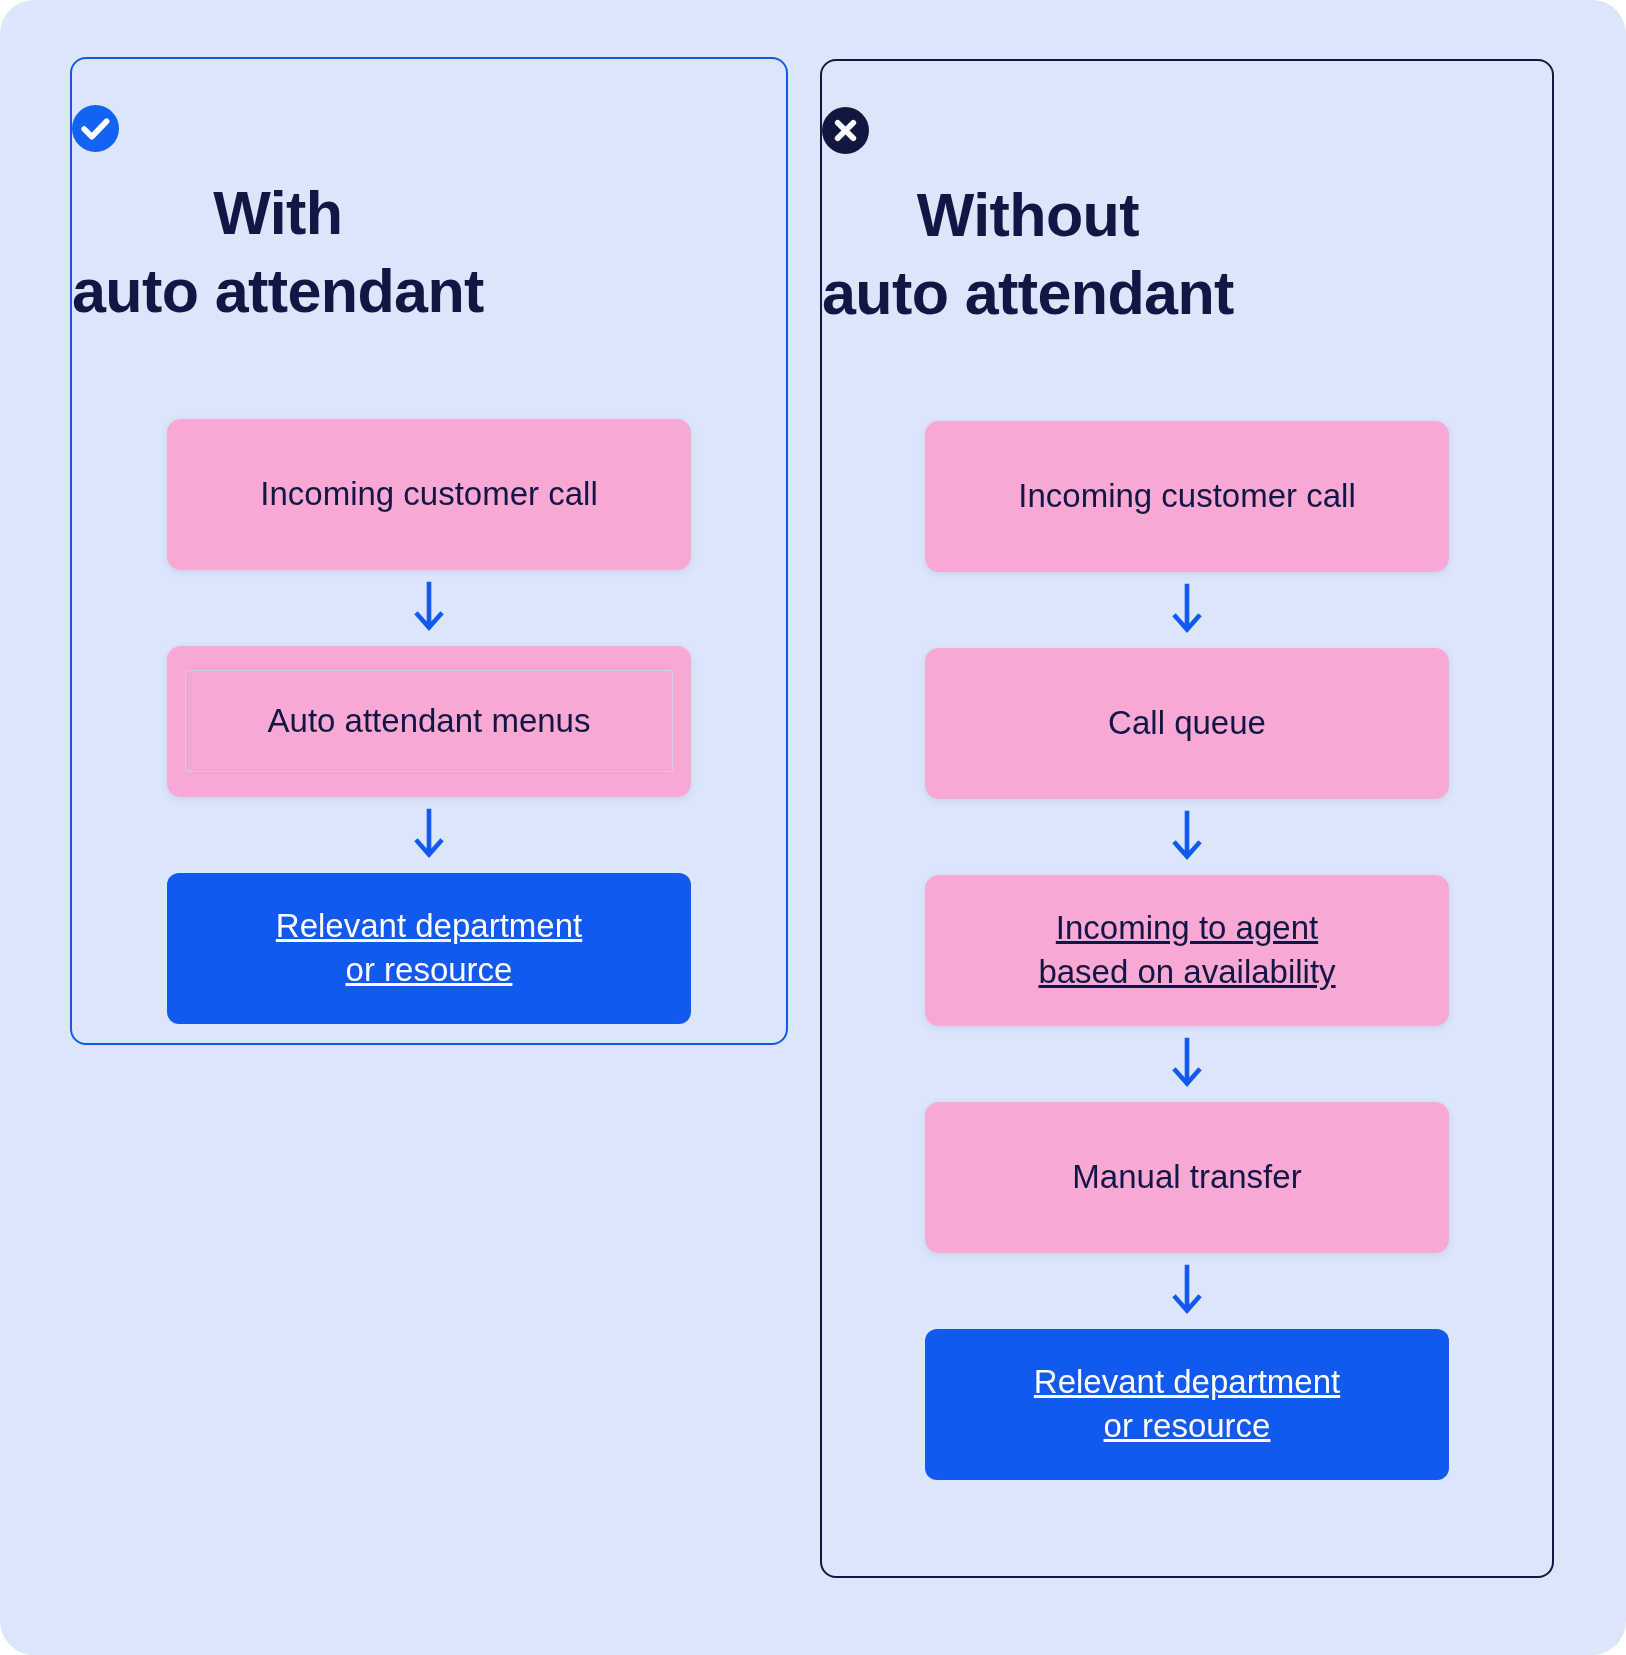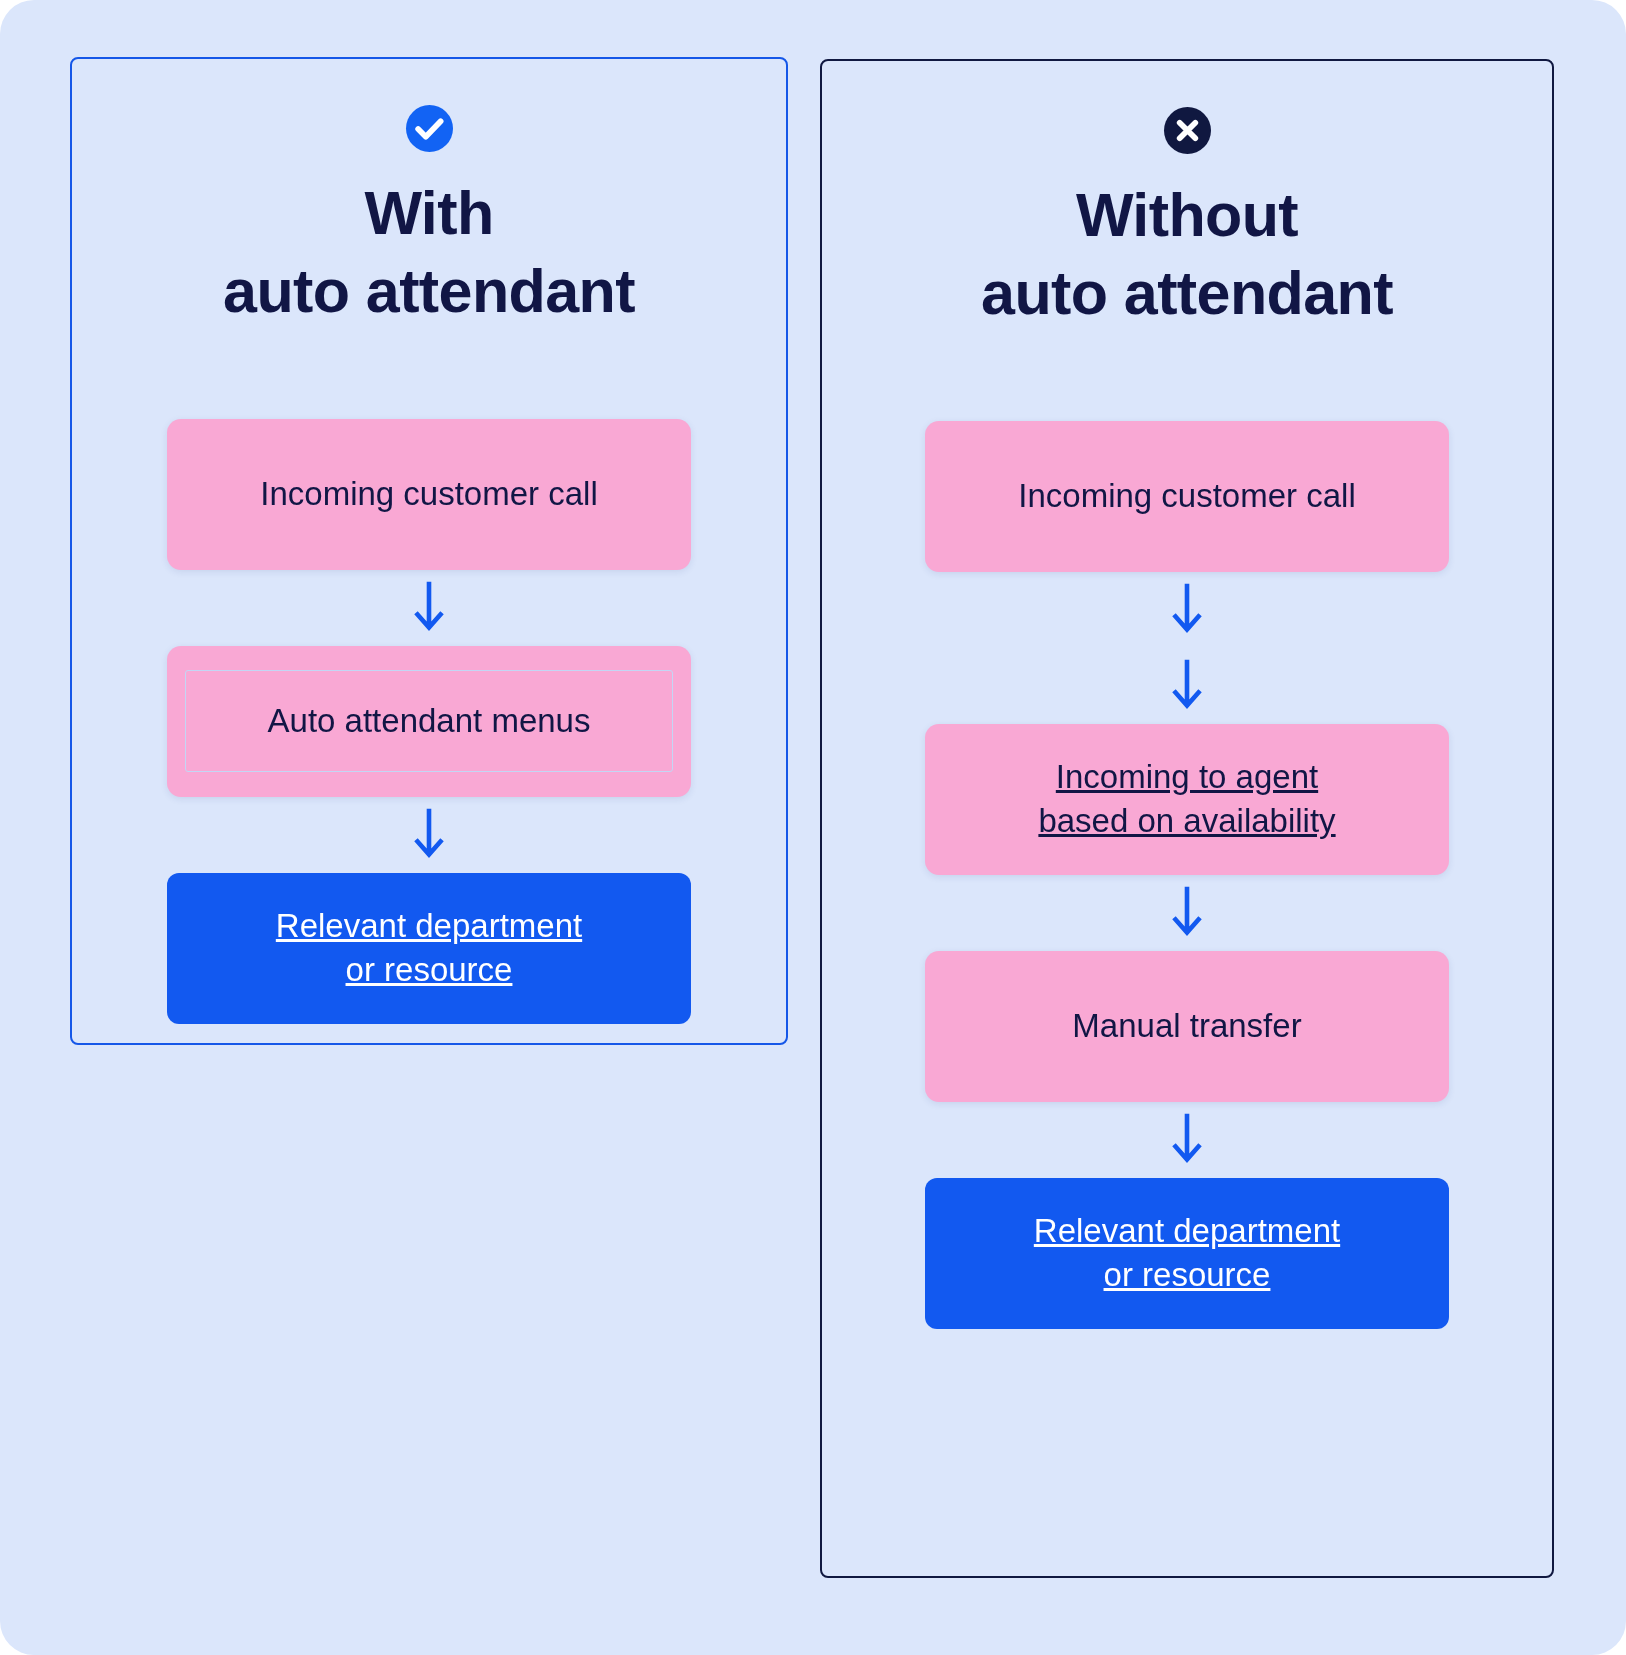--- a/index.html
+++ b/index.html
@@ -21,24 +21,24 @@
     background: #dbe6fb;
     border-radius: 34px;
     box-sizing: border-box;
     overflow: hidden;
   }
 
   
   .panel {
     position: absolute;
     box-sizing: border-box;
-    border-radius: 8px;
+    border-radius: 16px;
     display: flex;
     flex-direction: column;
-    align-items: center;
+    align-items: flex-start;
   }
   .panel-with {
     left: 70px;
     top: 57px;
     width: 718px;
     height: 988px;
     border: 2px solid #1557e8;
   }
   .panel-without {
     left: 820px;
@@ -200,20 +200,23 @@
       <div class="node h1line">
         <span>Incoming customer call</span>
       </div>
 
       <div class="arrow">
         <svg width="32" height="54" viewBox="0 0 32 54" aria-hidden="true">
           <path d="M16 3 V45 M4.5 33.5 L16 46.5 L27.5 33.5" fill="none" stroke="#1259f0" stroke-width="4.6" stroke-linecap="square" stroke-linejoin="miter"></path>
         </svg>
       </div>
 
+      <div class="node h1line">
+        <span>Call queue</span>
+      </div>
 
       <div class="arrow">
         <svg width="32" height="54" viewBox="0 0 32 54" aria-hidden="true">
           <path d="M16 3 V45 M4.5 33.5 L16 46.5 L27.5 33.5" fill="none" stroke="#1259f0" stroke-width="4.6" stroke-linecap="square" stroke-linejoin="miter"></path>
         </svg>
       </div>
 
       <div class="node h2line">
         <span style="white-space:pre-line">Incoming to agent
 based on availability</span>

